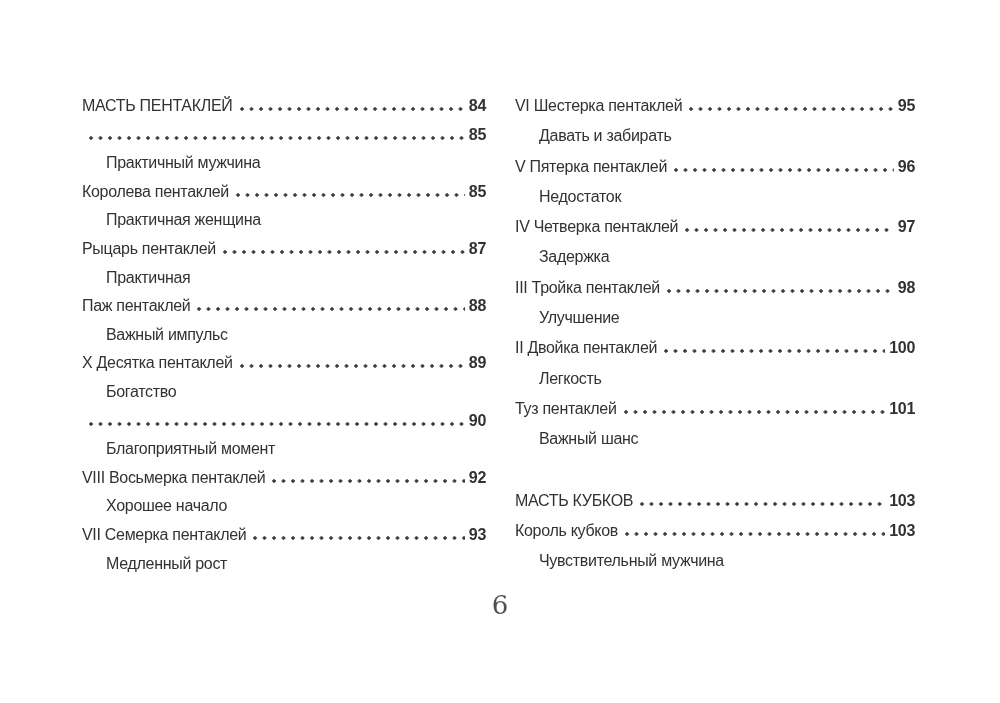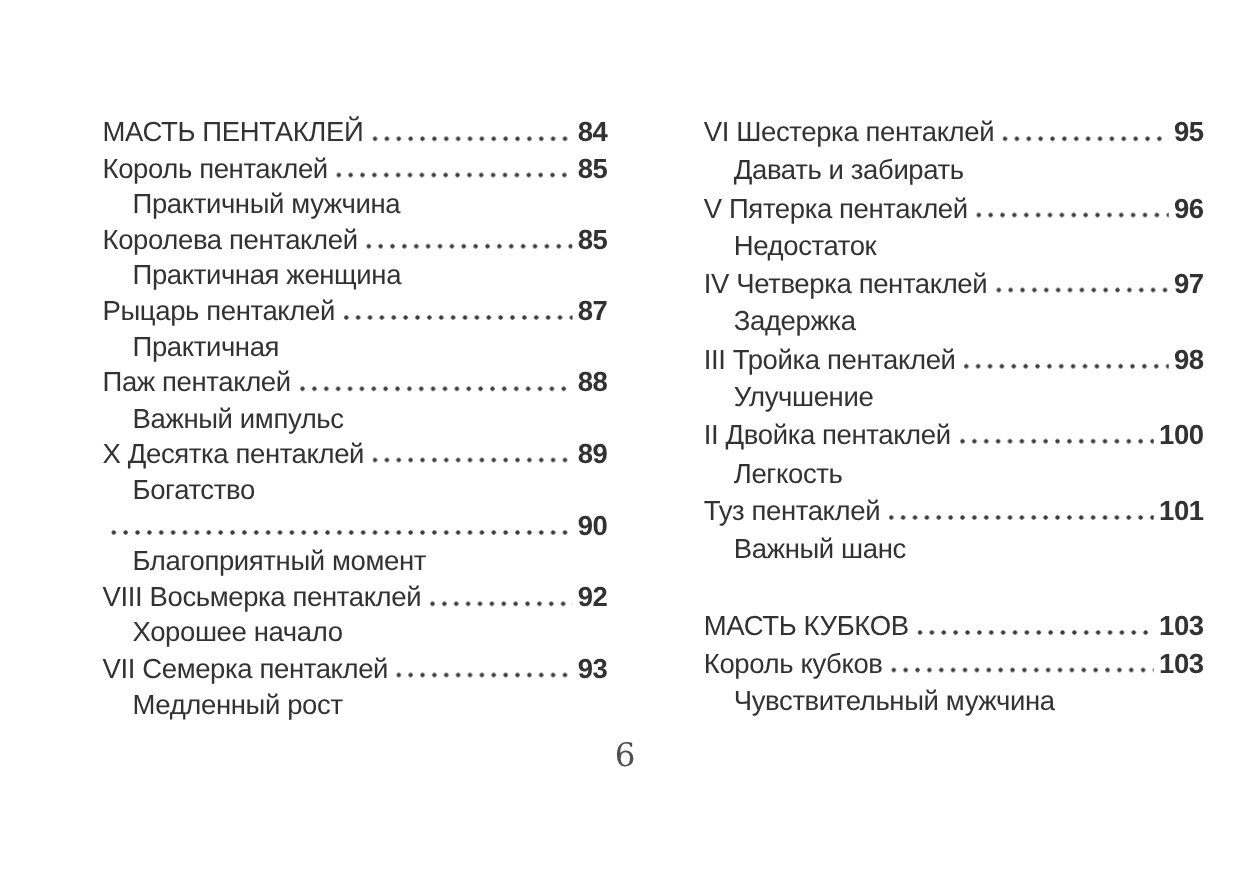--- a/index.html
+++ b/index.html
@@ -21,26 +21,25 @@
   }
   .col-left {
     left: 82px;
     top: 92px;
     width: 404px;
   }
   .col-right {
     left: 515px;
     top: 91px;
     width: 400px;
-    margin-left: 48px;
   }
   .row {
     display: flex;
     align-items: baseline;
-    font-size: 22px;
+    font-size: 16px;
     letter-spacing: -0.3px;
   }
   .col-left .row  { line-height: 28.6px; }
   .col-right .row { line-height: 30.3px; }
   .row.sub {
     padding-left: 24px;
   }
   .row .title {
     white-space: nowrap;
   }
@@ -76,21 +75,20 @@
 <body>
 
 <div class="page">
   <div class="col col-left">
       <div class="row">
         <span class="title">МАСТЬ ПЕНТАКЛЕЙ</span>
         <span class="leader"></span>
         <span class="pagenum">84</span>
       </div>
       <div class="row">
-        <span class="title">Король пентаклей</span>
         <span class="leader"></span>
         <span class="pagenum">85</span>
       </div>
       <div class="row sub">
         <span class="title">Практичный мужчина</span>
       </div>
       <div class="row">
         <span class="title">Королева пентаклей</span>
         <span class="leader"></span>
         <span class="pagenum">85</span>

